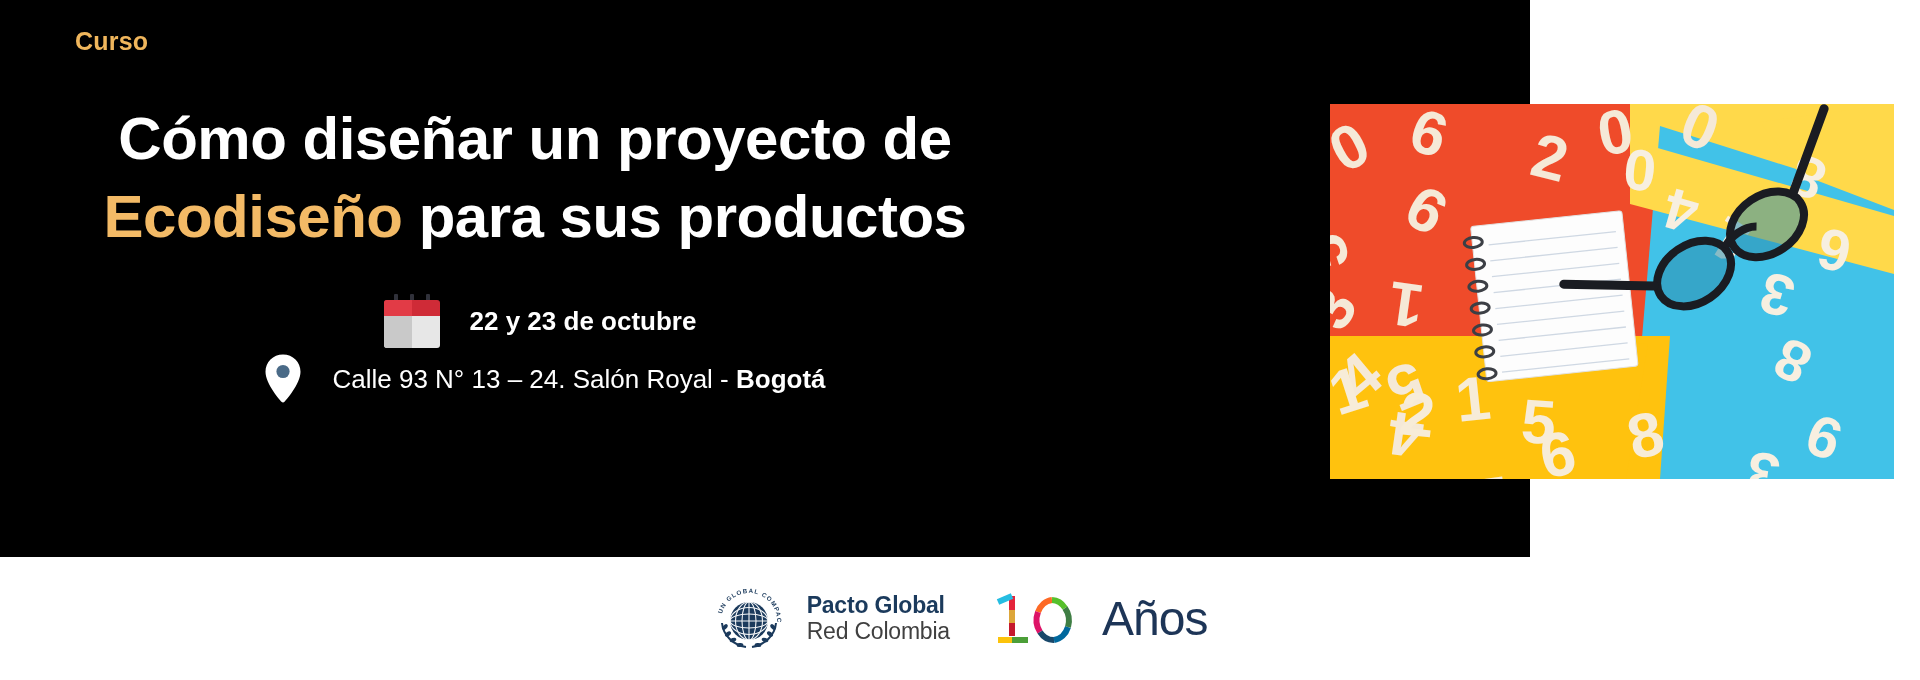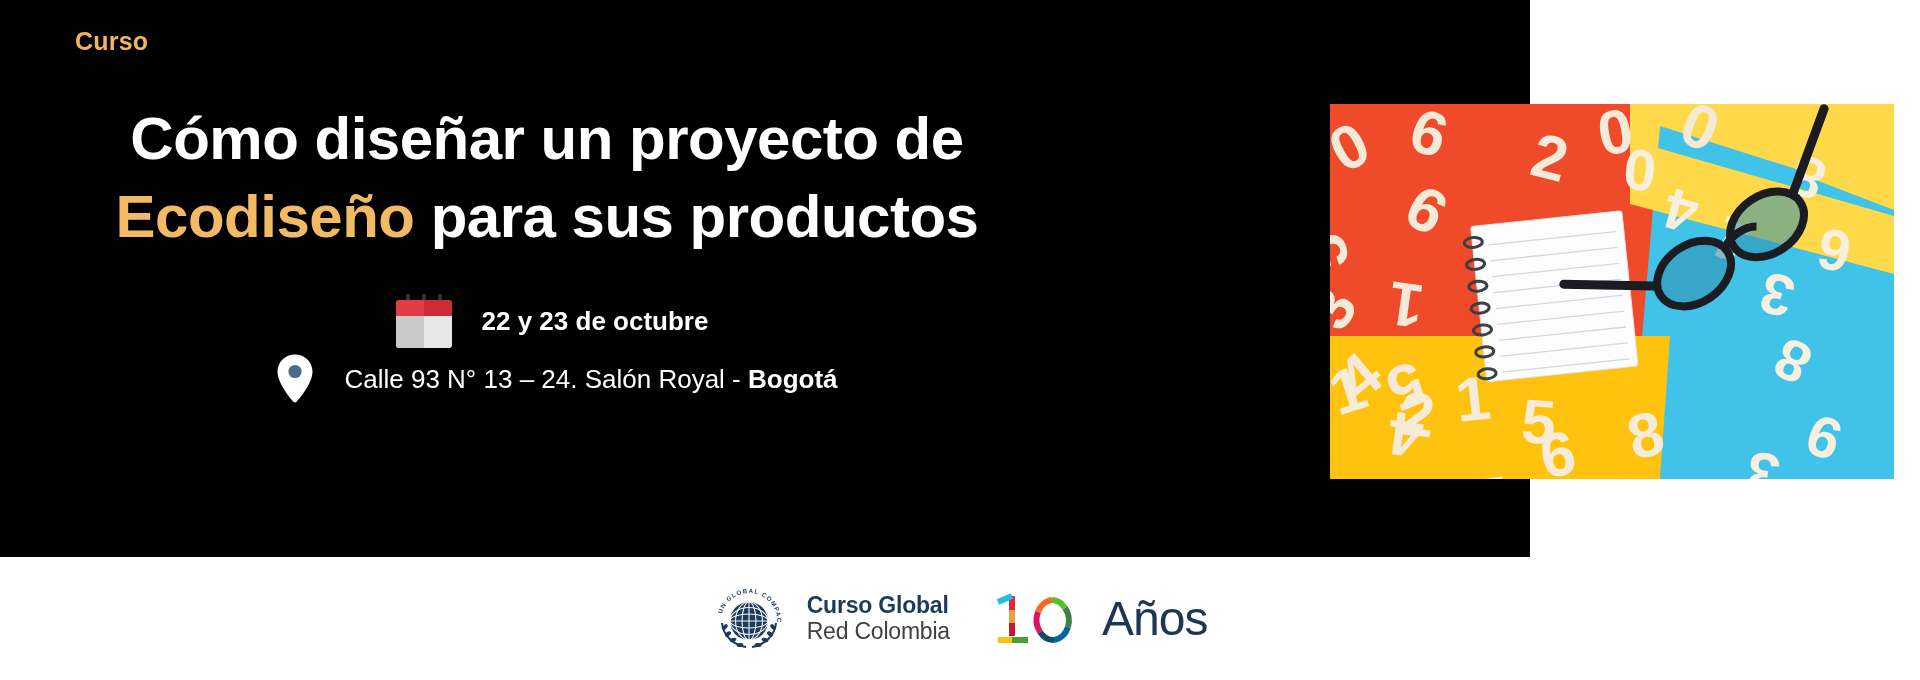--- a/index.html
+++ b/index.html
@@ -16,21 +16,21 @@
     background:#000000;
   }
   .eyebrow {
     position:absolute; left:75px; top:27px;
     font-size:25px; font-weight:bold; letter-spacing:.2px;
     color:#f0b65c;
   }
 
   
   .hero-left {
-    position:absolute; left:12px; top:100px; width:1070px;
+    position:absolute; left:0; top:100px; width:1070px;
     text-align:center;
   }
   .headline {
     font-family:"Liberation Sans", sans-serif;
     font-weight:bold;
     font-size:60px;
     line-height:1.30;
     color:#ffffff;
     letter-spacing:-0.5px;
     padding:0 60px;
@@ -269,21 +269,21 @@
             <ellipse cx="27" cy="62" rx="3.4" ry="2" transform="rotate(-8 27 62)"></ellipse>
             <ellipse cx="60" cy="44" rx="3.4" ry="2" transform="rotate(50 60 44)"></ellipse>
             <ellipse cx="57" cy="51" rx="3.4" ry="2" transform="rotate(35 57 51)"></ellipse>
             <ellipse cx="52" cy="57" rx="3.4" ry="2" transform="rotate(20 52 57)"></ellipse>
             <ellipse cx="45" cy="62" rx="3.4" ry="2" transform="rotate(8 45 62)"></ellipse>
           </g>
         </svg>
       </span>
 
       <span class="pacto-text">
-        <div class="l1">Curso Global</div>
+        <div class="l1">Pacto Global</div>
         <div class="l2">Red Colombia</div>
       </span>
 
       <span class="anniv">
         <span>
           <svg width="110" height="58" viewBox="0 0 110 58" xmlns="http://www.w3.org/2000/svg">
 
             <g stroke-width="6" fill="none" stroke-linecap="butt">
 
               <line x1="22" y1="6" x2="22" y2="20" stroke="#e5243b"></line>

